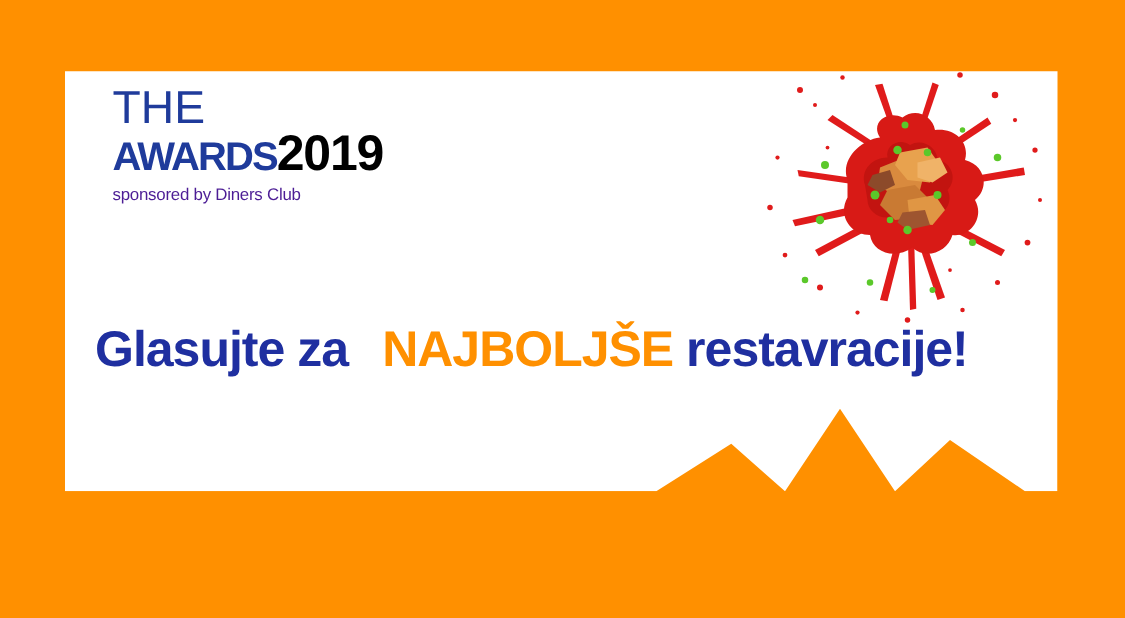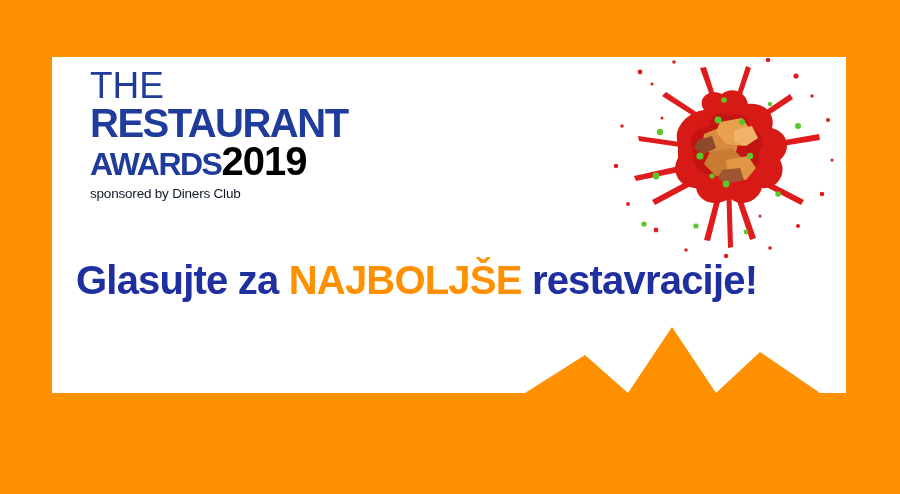--- a/index.html
+++ b/index.html
@@ -53,37 +53,37 @@
     display:block;
   }
   #logo-awards-word{
     color:#1F3B9B; font-weight:bold; font-size:32px; letter-spacing:-1.5px;
   }
   #logo-year{
     color:#000000; font-weight:bold; font-size:40px; letter-spacing:-1px;
   }
   #logo-sponsor{
     margin-top:6px;
-    color:#0f172a;
+    color:#4c1d95;
     font-size:13.5px;
     letter-spacing:-0.2px;
     white-space:nowrap;
   }
 
   
   #headline{
     position:absolute;
     left:76px; top:258px;
     font-size:40px;
     font-weight:bold;
     letter-spacing:-0.8px;
     white-space:nowrap;
     color:#1F2FA0;
   }
-  #headline .hl-accent{ color:#FF9000; }
+  #headline .hl-accent{ color:#FF9000;margin-left:17px; }
 
   
   #food-splash{
     position:absolute;
     left:600px; top:48px;
     width:250px; height:215px;
   }
 
   
   #sponsor-bar{
@@ -171,21 +171,20 @@
   </g>
 </svg>
 
 <svg id="mountain-shape" viewBox="0 0 900 80" preserveAspectRatio="none">
   <path d="M0 73 L525 73 L585 35 L628 73 L672 7 L716 73 L760 32 L820 73 L900 73 L900 80 L0 80 Z" fill="#FF9000"></path>
   <rect x="846" y="0" width="54" height="80" fill="#FF9000"></rect>
 </svg>
 
 <div id="award-logo">
   <div class="logo-line logo-thin">THE</div>
-  <div class="logo-line logo-bold">RESTAURANT</div>
   <div class="logo-row-awards"><span id="logo-awards-word">AWARDS</span><span id="logo-year">2019</span></div>
   <div id="logo-sponsor">sponsored by Diners Club</div>
 </div>
 
 <div id="headline"><span>Glasujte za </span><span class="hl-accent">NAJBOLJŠE</span><span> restavracije!</span></div>
 
 <div id="sponsor-bar">
 
   
   

